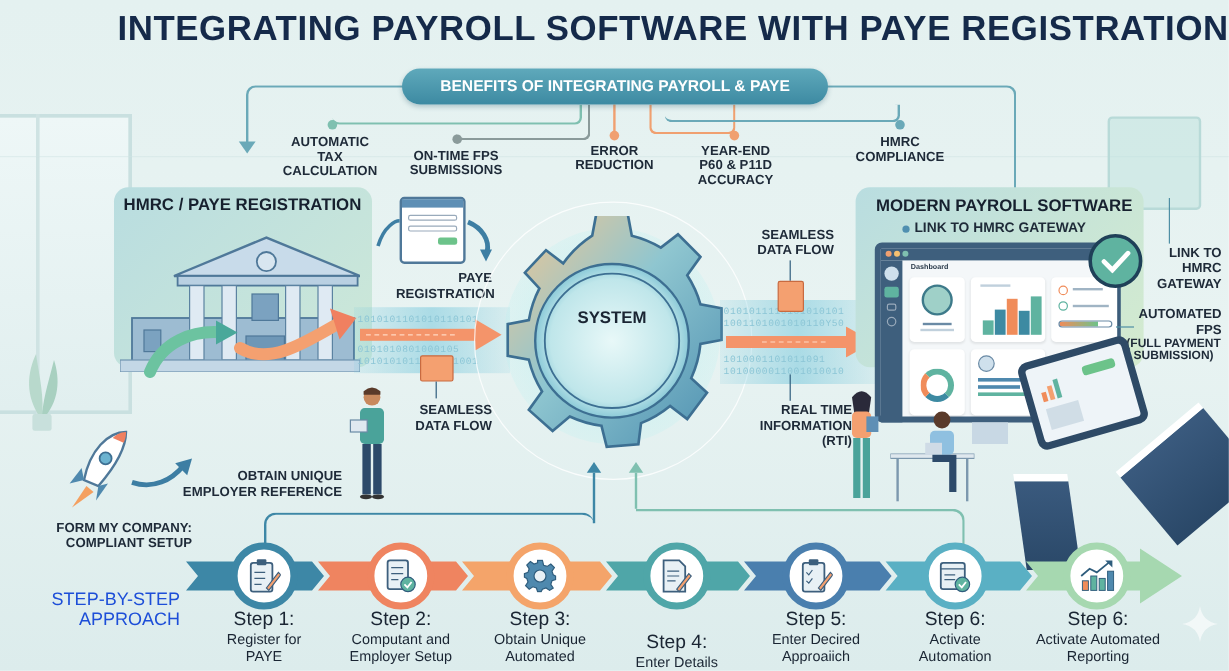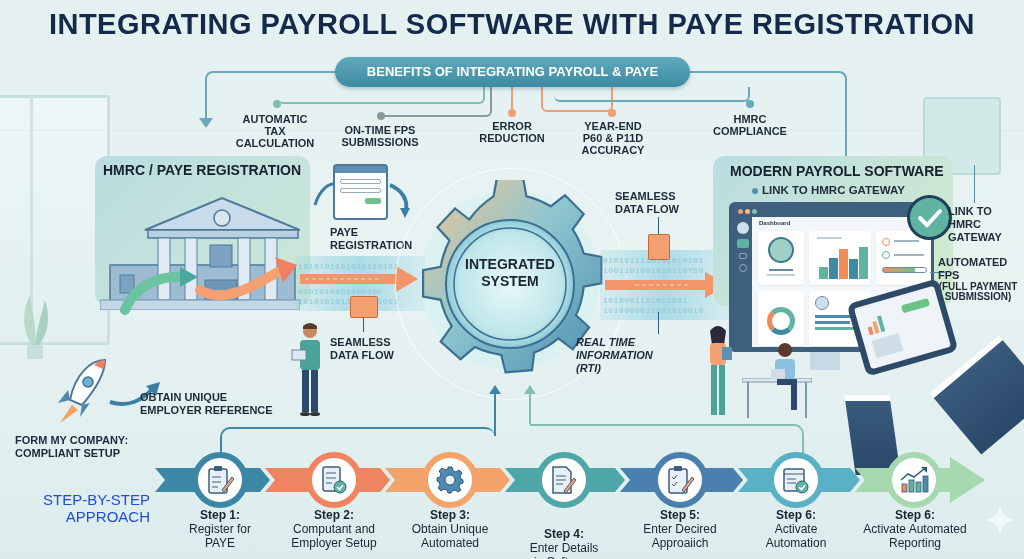--- a/index.html
+++ b/index.html
@@ -10,21 +10,21 @@
     position: relative;
     color: #1a2533;
   }
   .abs { position: absolute; }
 
   
   .window-frame { border: 3px solid #c9e0e0; background: linear-gradient(180deg,#eef7f7,#e1efef); }
   .bg-line { background: #cfe3e3; }
 
   .title {
-    left: 0; top: 8px; width: 1024px; text-align: center;
+    left: 0; top: 8px; width: 1024px; text-align: right;
     font-weight: 700; font-size: 29px; letter-spacing: 0.5px;
     color: #152a4a; text-transform: uppercase;
     font-family: "Liberation Sans", sans-serif;
   }
   .benefits-pill {
     left: 335px; top: 57px; width: 355px; height: 30px; border-radius: 15px;
     background: linear-gradient(180deg,#5fa9bb,#3d8aa2);
     color: #fff; font-weight: 700; font-size: 13px; text-align: center; line-height: 30px;
     box-shadow: 0 2px 4px rgba(40,90,110,0.3);
   }
@@ -37,21 +37,21 @@
   .panel-left {
     left: 95px; top: 156px; width: 215px; height: 150px; border-radius: 12px;
     background: linear-gradient(135deg,#b9dde0 0%,#cde8d8 100%);
   }
   .panel-right {
     left: 713px; top: 156px; width: 240px; height: 150px; border-radius: 12px;
     background: linear-gradient(135deg,#b9dde0 0%,#d4ebcf 100%);
   }
   .panel-title { font-weight: 700; font-size: 14px; color: #16202e; }
 
-  .label-sm { font-size: 11px; font-weight: 700; text-align: left; color: #1e2a38; line-height: 13px; }
+  .label-sm { font-size: 11px; font-weight: 700; text-align: right; color: #1e2a38; line-height: 13px; }
   .label-xs { font-size: 10px; font-weight: 700; text-align: center; color: #1e2a38; line-height: 10px; }
 
   
   .flow-band { background: linear-gradient(90deg, rgba(120,200,220,0.15), rgba(120,200,220,0.55), rgba(120,200,220,0.15)); }
   .binary { font-family: "Liberation Mono", monospace; font-size: 8px; color: #8cc6d6; letter-spacing: 0.5px; white-space: nowrap; }
 
   
   .gear-wrap { left: 410px; top: 180px; width: 200px; height: 200px; }
   .gear-text { font-weight: 700; font-size: 14px; text-align: center; color: #1a2533; line-height: 17px; }
 
@@ -59,21 +59,21 @@
   .monitor { background: #f4f7f9; border: 5px solid #3e5f7d; border-radius: 6px; }
   .dash-side { background: #3e5f7d; }
   .card { background: #fff; border-radius: 4px; box-shadow: 0 1px 2px rgba(0,0,0,0.08); }
   .bar { position: absolute; bottom: 0; width: 9px; }
 
   
   .step-circle {
     width: 56px; height: 56px; border-radius: 50%; background: #fff;
     display: flex; align-items: center; justify-content: center;
   }
-  .step-name { font-weight: 700; font-size: 12px; text-align: center; color: #1a2533; }
+  .step-name { font-weight: 400; font-size: 16px; text-align: center; color: #1a2533; }
   .step-desc { font-size: 12px; text-align: center; color: #1a2533; line-height: 14px; }
   .approach { font-weight: 400; font-size: 15px; text-align: right; color: #1d4ed8; line-height: 17px; }
 </style>
 </head>
 <body>
 
 <div class="abs window-frame" style="left:-10px;top:95px;width:120px;height:250px;"></div>
 <div class="abs bg-line" style="left:30px;top:95px;width:3px;height:250px;"></div>
 <div class="abs bg-line" style="left:0;top:130px;width:1024px;height:1px;opacity:0.5;"></div>
 <div class="abs" style="left:923px;top:97px;width:78px;height:78px;border:2px solid #b8dad8;border-radius:4px;background:rgba(190,225,222,0.5);"></div>
@@ -248,21 +248,20 @@
       </radialGradient>
     </defs>
     <g fill="url(#gg)" stroke="#3d6f92" stroke-width="2">
       <path d="M-12,-98 L12,-98 L15,-82 A82,82 0 0 1 37,-73 L50,-83 L67,-66 L57,-52 A82,82 0 0 1 67,-30 L83,-27 L83,-3 L67,0 A82,82 0 0 1 60,26 L72,37 L57,57 L44,47 A82,82 0 0 1 22,60 L20,76 L-4,78 L-8,62 A82,82 0 0 1 -32,55 L-45,66 L-63,50 L-53,36 A82,82 0 0 1 -63,12 L-79,9 L-79,-15 L-63,-18 A82,82 0 0 1 -55,-42 L-66,-54 L-50,-71 L-37,-61 A82,82 0 0 1 -15,-82 Z" transform="scale(1.1) translate(0,6)"></path>
     </g>
     <circle cx="0" cy="4" r="64" fill="url(#gi)" stroke="#3d6f92" stroke-width="2"></circle>
     <circle cx="0" cy="4" r="56" fill="none" stroke="#3d6f92" stroke-width="1.5"></circle>
   </svg>
 </div>
 <div class="abs gear-text" style="left:440px;top:256px;width:140px;">
-  <div>INTEGRATED</div>
     <div>SYSTEM</div>
 </div>
 <div class="abs" style="left:489px;top:385px;width:0;height:0;border-left:6px solid transparent;border-right:6px solid transparent;border-bottom:9px solid #3d87a6;"></div>
 <div class="abs" style="left:524px;top:385px;width:0;height:0;border-left:6px solid transparent;border-right:6px solid transparent;border-bottom:9px solid #7fc0b0;"></div>
 <div class="abs" style="left:494px;top:394px;width:2px;height:42px;background:#3d87a6;"></div>
 <div class="abs" style="left:529px;top:394px;width:2px;height:30px;background:#7fc0b0;"></div>
 
 <div class="abs flow-band" style="left:600px;top:250px;width:130px;height:70px;"></div>
 <div class="abs binary" style="left:603px;top:256px;">0101011110101010101</div>
 <div class="abs binary" style="left:603px;top:266px;">1001101001010110Y50</div>
@@ -275,21 +274,21 @@
       <polygon points="100,0 123,13 100,26" fill="#f4946a"></polygon>
     </svg>
 </div>
 <div class="abs label-sm" style="left:615px;top:190px;width:80px;">
   <div>SEAMLESS</div>
     <div>DATA FLOW</div>
 </div>
 <div class="abs" style="left:658px;top:217px;width:1px;height:17px;background:#2f5d7d;"></div>
 <div class="abs" style="left:648px;top:234px;width:22px;height:26px;background:#f4a070;border:1.5px solid #c86a40;border-radius:2px;"></div>
 <div class="abs" style="left:658px;top:312px;width:1px;height:22px;background:#2f5d7d;"></div>
-<div class="abs label-sm" style="left:576px;top:336px;width:100px;font-style:italic;">
+<div class="abs label-sm" style="left:610px;top:336px;width:100px;">
   <div>REAL TIME</div>
     <div>INFORMATION</div>
     <div>(RTI)</div>
 </div>
 
 <div class="abs panel-right"></div>
 <div class="abs panel-title" style="left:730px;top:163px;">MODERN PAYROLL SOFTWARE</div>
 <div class="abs dot" style="left:752px;top:188px;width:6px;height:6px;background:#4f8fb0;"></div>
 <div class="abs" style="left:762px;top:184px;font-size:11.5px;font-weight:700;color:#1e2a38;">LINK TO HMRC GATEWAY</div>
 

